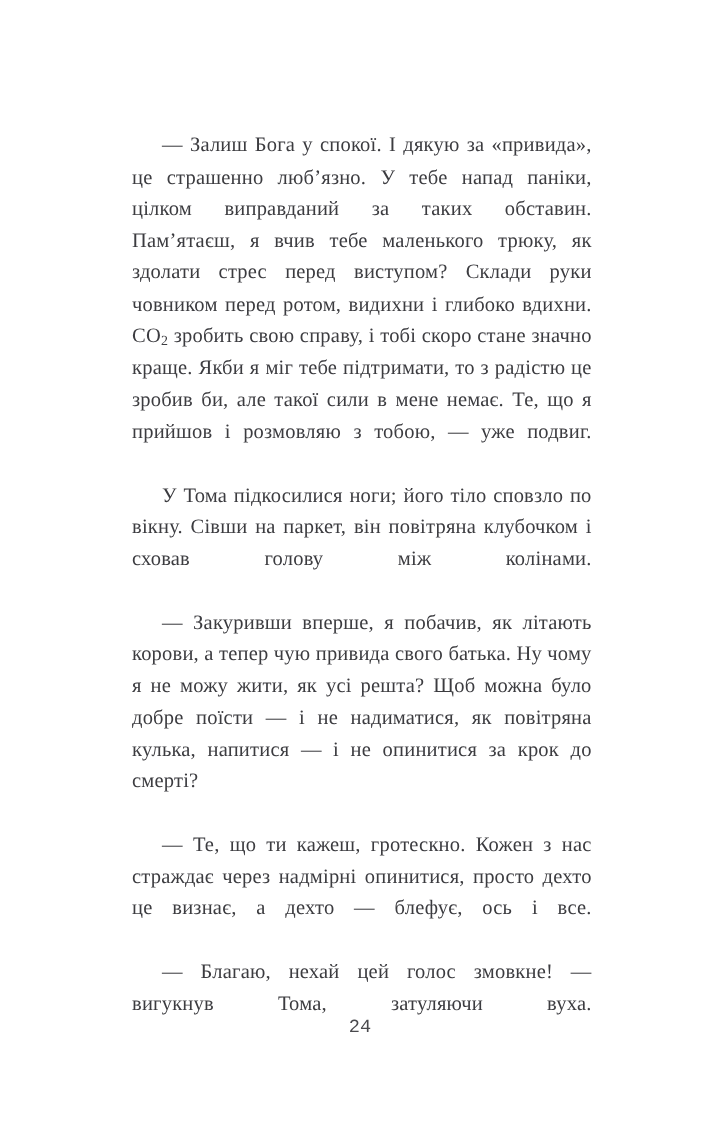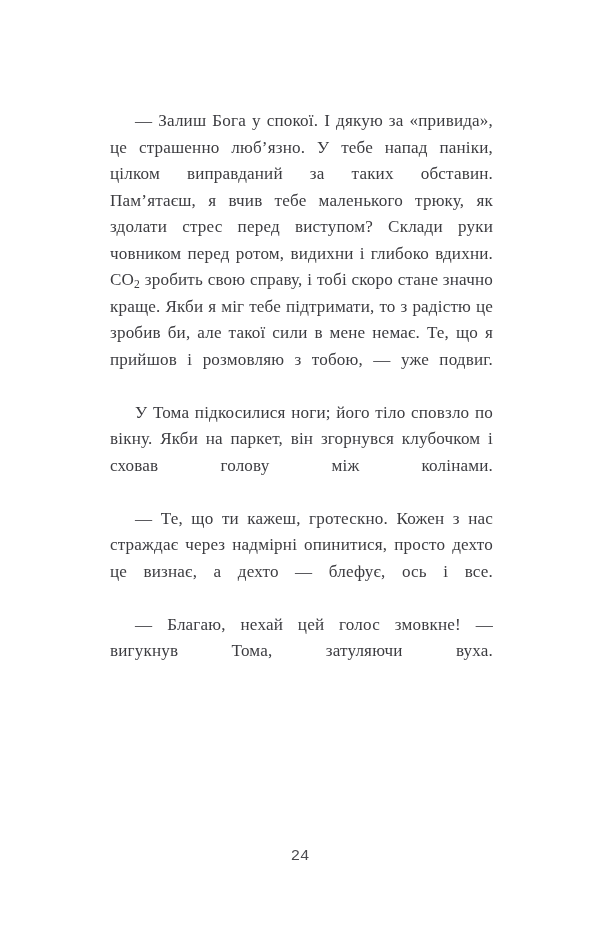--- a/index.html
+++ b/index.html
@@ -73,23 +73,24 @@
 </style>
 </head>
 <body>
 
 <div class="page">
 
   <div class="text-block">
 
     <p class="para"><span>— Залиш Бога у спокої. І дякую за «привида», це страшенно люб’язно. У тебе напад паніки, цілком виправданий за таких обставин. Пам’ятаєш, я вчив тебе маленького трюку, як здолати стрес перед виступом? Склади руки човником перед ротом, видихни і глибоко вдихни. </span><span><span>CO</span><sub>2</sub></span><span> зробить свою справу, і тобі скоро стане значно краще. Якби я міг тебе підтримати, то з радістю це зробив би, але такої сили в мене немає. Те, що я прийшов і розмовляю з тобою, — уже подвиг.</span></p>
 
-    <p class="para">У Тома підкосилися ноги; його тіло сповзло по вікну. Якби на паркет, він згорнувся клубочком і сховав голову між колінами.</p>
+    <p class="para">У Тома підкосилися ноги; його тіло сповзло по вікну. Сівши на паркет, він повітряна клубочком і сховав голову між колінами.</p>
 
 
+    <p class="para">— Закуривши вперше, я побачив, як літають корови, а тепер чую привида свого батька. Ну чому я не можу жити, як усі решта? Щоб можна було добре поїсти — і не надиматися, як повітряна кулька, напитися — і не опинитися за крок до смерті?</p>
 
     <p class="para">— Те, що ти кажеш, гротескно. Кожен з нас страждає через надмірні опинитися, просто дехто це визнає, а дехто — блефує, ось і все.</p>
 
     <p class="para">— Благаю, нехай цей голос змовкне! — вигукнув Тома, затуляючи вуха.</p>
 
   </div>
 
   <div class="folio">24</div>
 
 </div>

